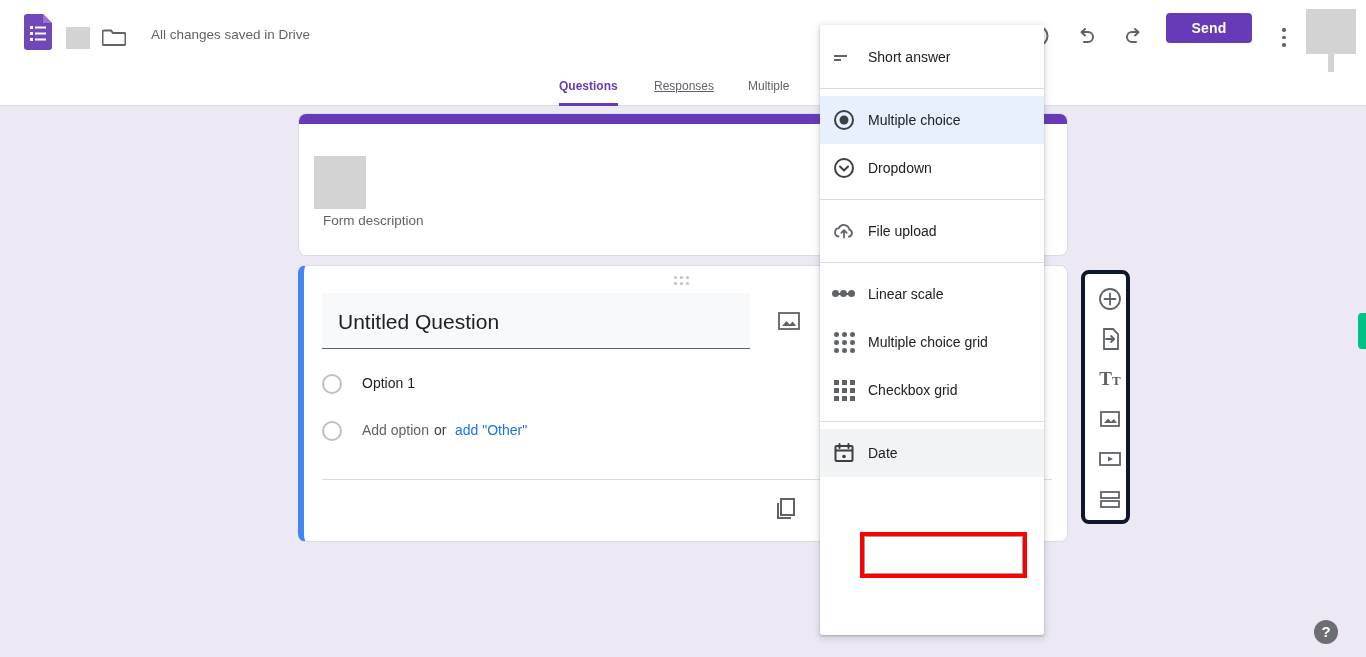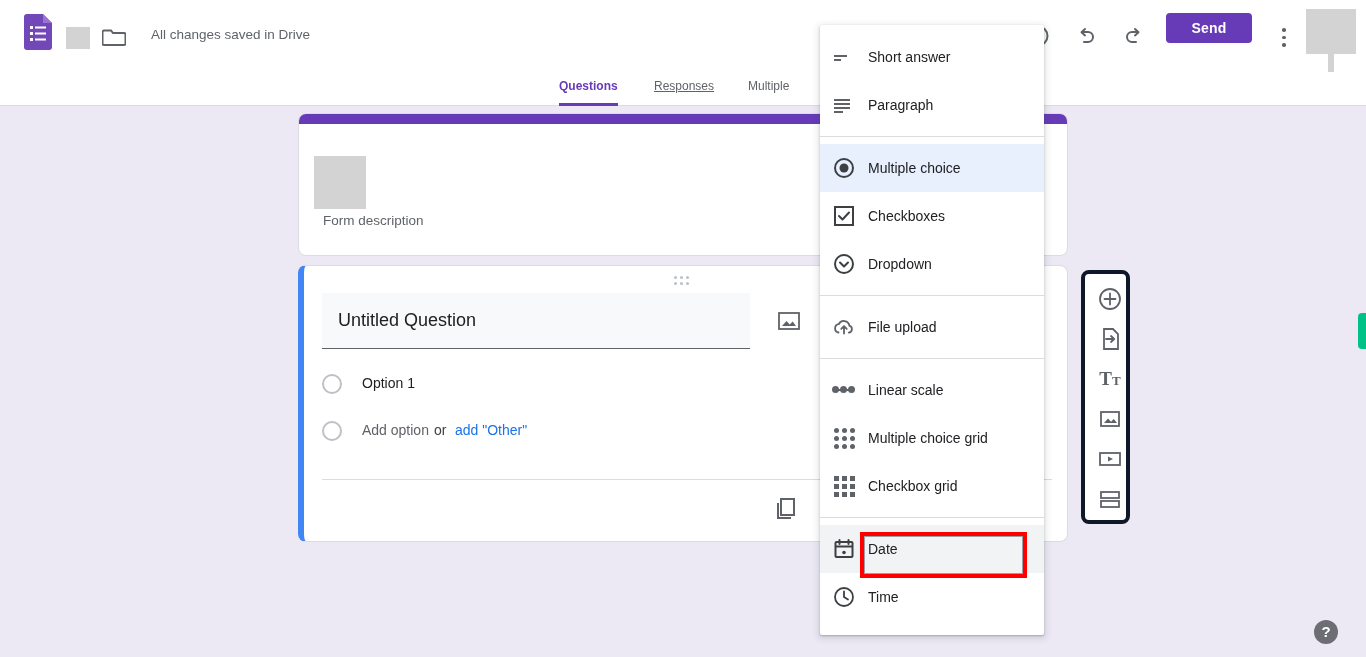--- a/index.html
+++ b/index.html
@@ -158,21 +158,21 @@
     width: 3px; height: 3px;
     border-radius: 50%;
     background: #bdc1c6;
   }
   .q-title-field {
     position: absolute; left: 18px; top: 27px;
     width: 428px; height: 56px;
     background: #f8f9fa;
     border-bottom: 1px solid #5f6368;
     padding: 17px 16px 0 16px;
-    font-size: 18px; color: #202124;
+    font-size: 21px; color: #202124;
     cursor: text;
   }
   .q-image-icon {
     position: absolute; left: 470px; top: 40px;
     width: 30px; height: 30px;
     cursor: pointer;
   }
   .opt-row {
     position: absolute; left: 18px;
     height: 24px;
@@ -513,53 +513,33 @@
   <div class="menu-item">
     <span class="menu-icon">
       <svg width="22" height="22" viewBox="0 0 22 22">
         <rect x="1" y="9" width="13" height="2" fill="#5f6368"></rect>
         <rect x="1" y="13" width="7" height="2" fill="#5f6368"></rect>
       </svg>
     </span>
     <span class="menu-label">Short answer</span>
   </div>
 
-  <div class="menu-item">
-    <span class="menu-icon">
-      <svg width="22" height="22" viewBox="0 0 22 22">
-        <rect x="1" y="5" width="16" height="2" fill="#5f6368"></rect>
-        <rect x="1" y="9" width="16" height="2" fill="#5f6368"></rect>
-        <rect x="1" y="13" width="16" height="2" fill="#5f6368"></rect>
-        <rect x="1" y="17" width="9" height="2" fill="#5f6368"></rect>
-      </svg>
-    </span>
-    <span class="menu-label">Paragraph</span>
-  </div>
 
   <div class="menu-sep"></div>
 
   <div class="menu-item selected">
     <span class="menu-icon">
       <svg width="22" height="22" viewBox="0 0 22 22">
         <circle cx="11" cy="11" r="9" fill="none" stroke="#3c4043" stroke-width="2"></circle>
         <circle cx="11" cy="11" r="4.5" fill="#3c4043"></circle>
       </svg>
     </span>
     <span class="menu-label">Multiple choice</span>
   </div>
 
-  <div class="menu-item">
-    <span class="menu-icon">
-      <svg width="22" height="22" viewBox="0 0 22 22">
-        <rect x="2" y="2" width="18" height="18" fill="none" stroke="#3c4043" stroke-width="2"></rect>
-        <path d="M6 11l3.5 3.5L16 7.5" fill="none" stroke="#3c4043" stroke-width="2" stroke-linecap="round" stroke-linejoin="round"></path>
-      </svg>
-    </span>
-    <span class="menu-label">Checkboxes</span>
-  </div>
 
   <div class="menu-item">
     <span class="menu-icon">
       <svg width="22" height="22" viewBox="0 0 22 22">
         <circle cx="11" cy="11" r="9" fill="none" stroke="#3c4043" stroke-width="2"></circle>
         <path d="M7 9.5l4 4 4-4" fill="none" stroke="#3c4043" stroke-width="2" stroke-linecap="round" stroke-linejoin="round"></path>
       </svg>
     </span>
     <span class="menu-label">Dropdown</span>
   </div>
@@ -631,24 +611,15 @@
       <svg width="22" height="22" viewBox="0 0 22 22">
         <rect x="2.5" y="4" width="17" height="15" rx="1" fill="none" stroke="#3c4043" stroke-width="2"></rect>
         <path d="M6.5 2v4M15.5 2v4" stroke="#3c4043" stroke-width="2" stroke-linecap="round"></path>
         <rect x="2.5" y="7.5" width="17" height="2" fill="#3c4043"></rect>
         <circle cx="11" cy="14.5" r="1.8" fill="#3c4043"></circle>
       </svg>
     </span>
     <span class="menu-label">Date</span>
   </div>
 
-  <div class="menu-item">
-    <span class="menu-icon">
-      <svg width="22" height="22" viewBox="0 0 22 22">
-        <circle cx="11" cy="11" r="9" fill="none" stroke="#3c4043" stroke-width="1.8"></circle>
-        <path d="M11 5.5V11l4 2.6" fill="none" stroke="#3c4043" stroke-width="1.8" stroke-linecap="round"></path>
-      </svg>
-    </span>
-    <span class="menu-label">Time</span>
-  </div>
 </div>
 
 <div class="annot-box"></div>
 
 </body></html>

